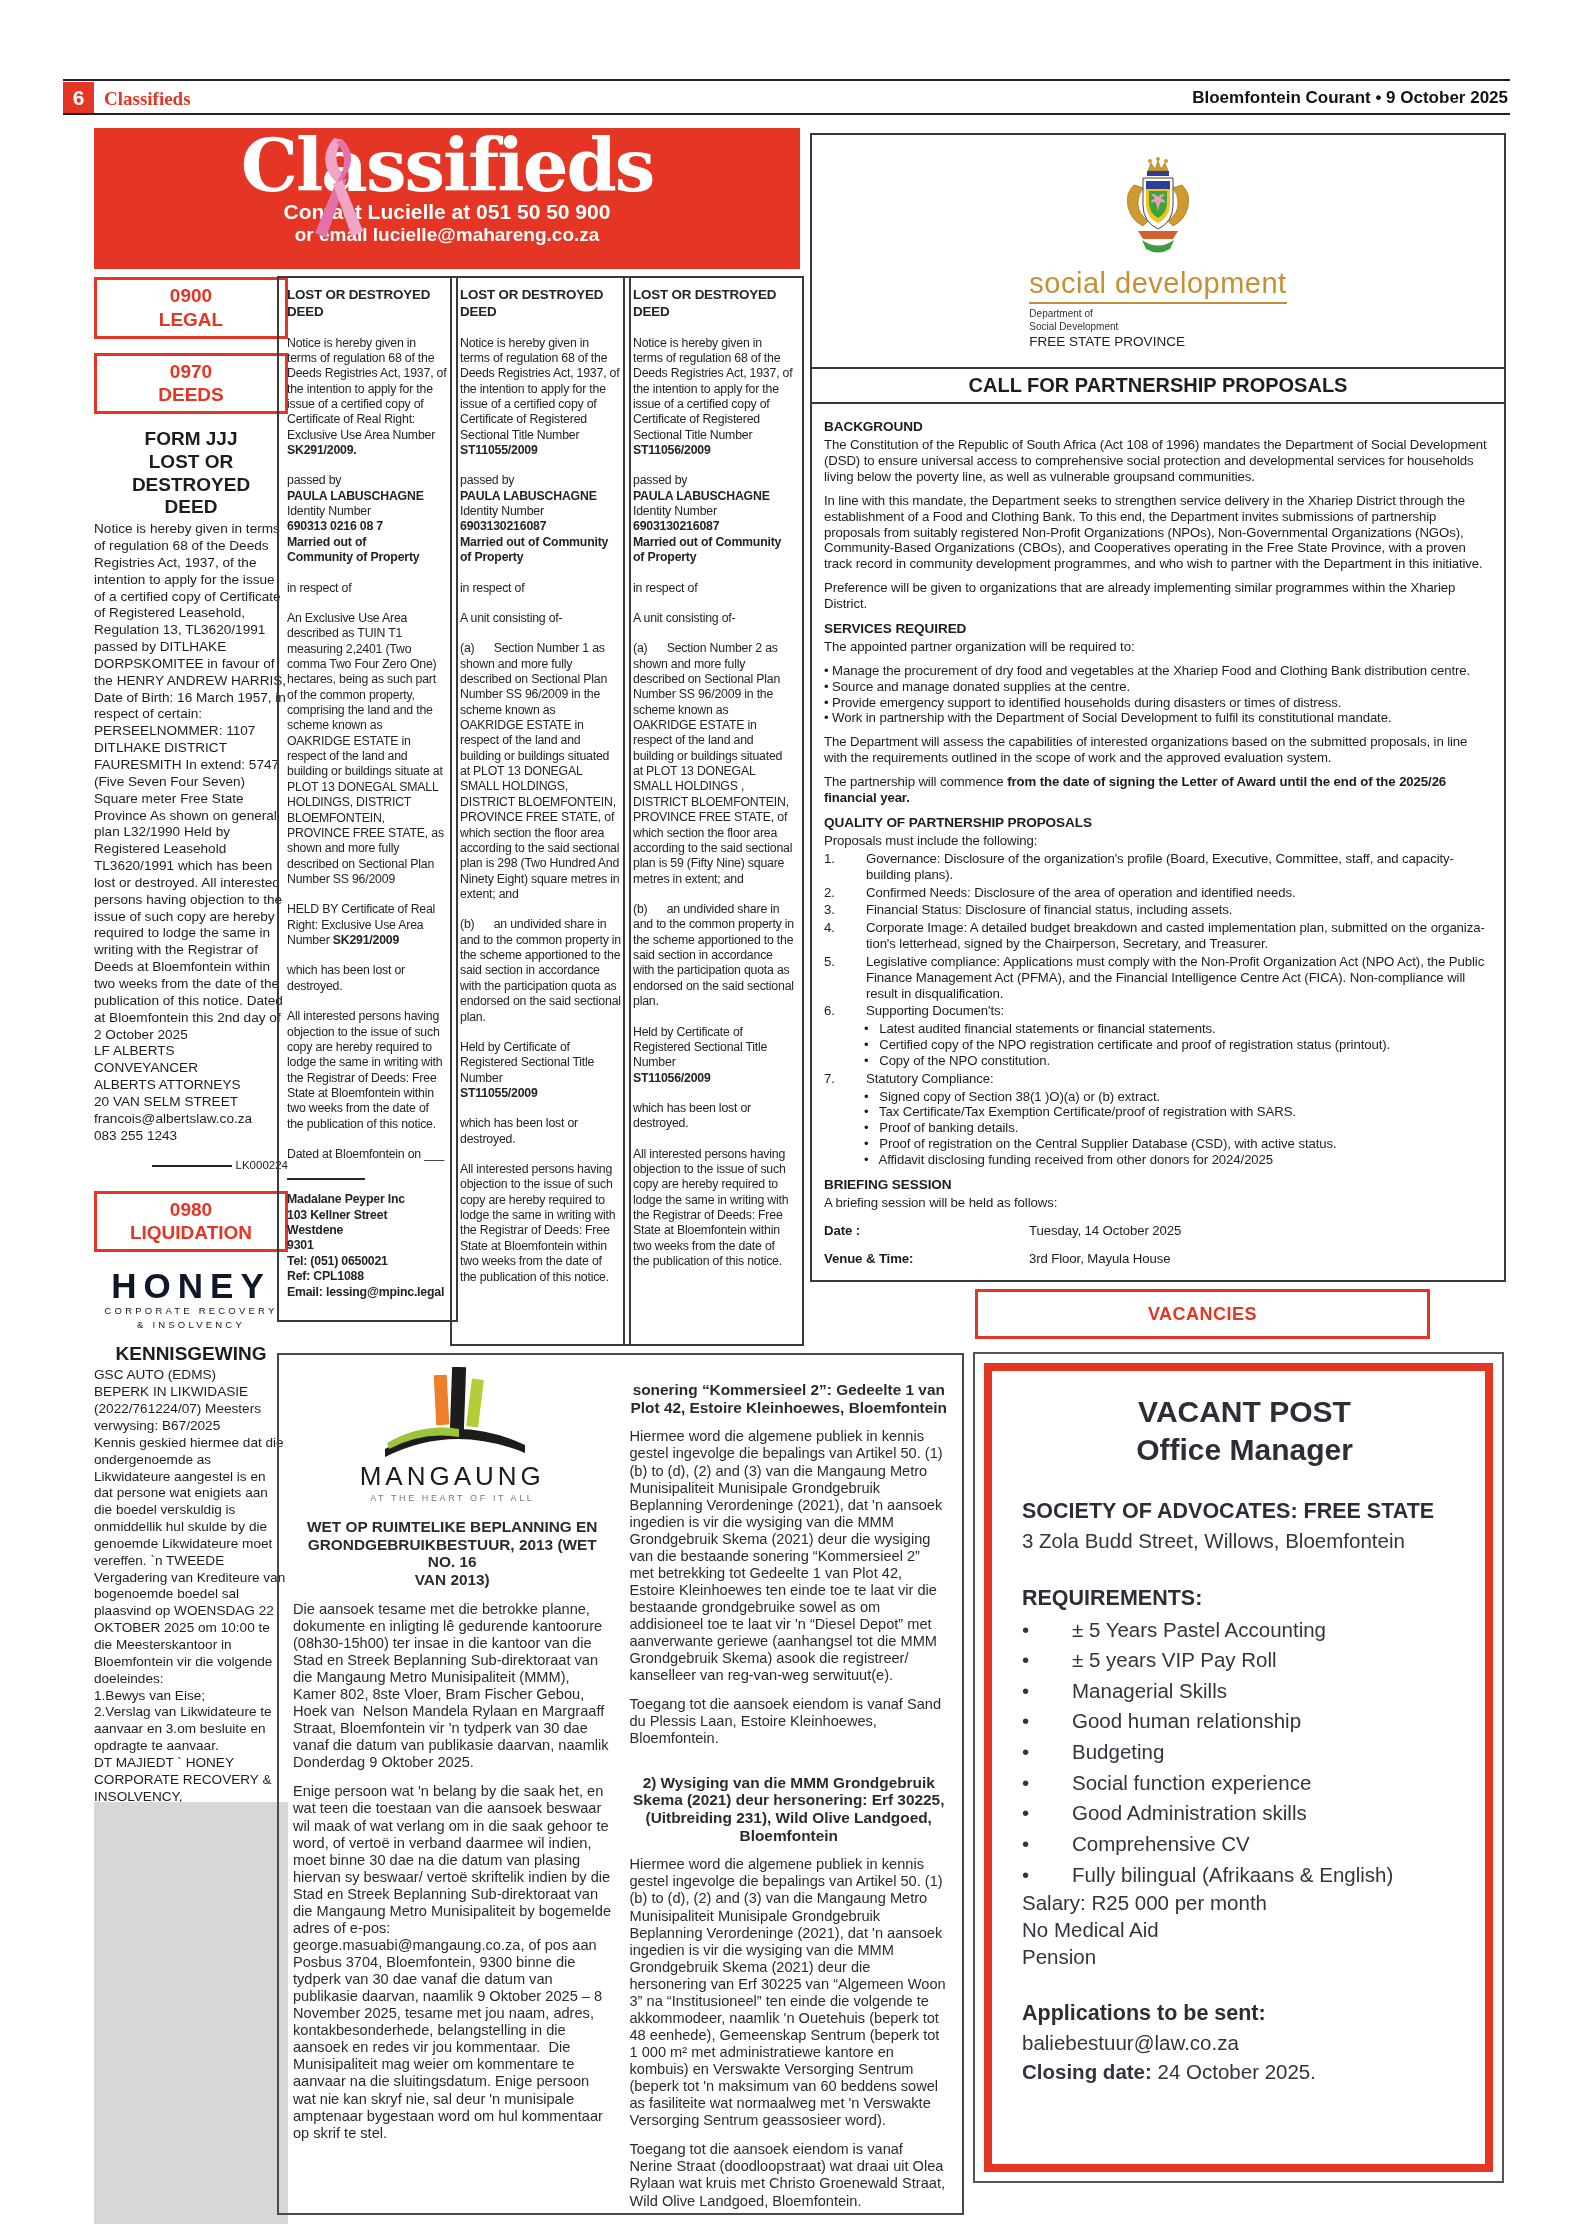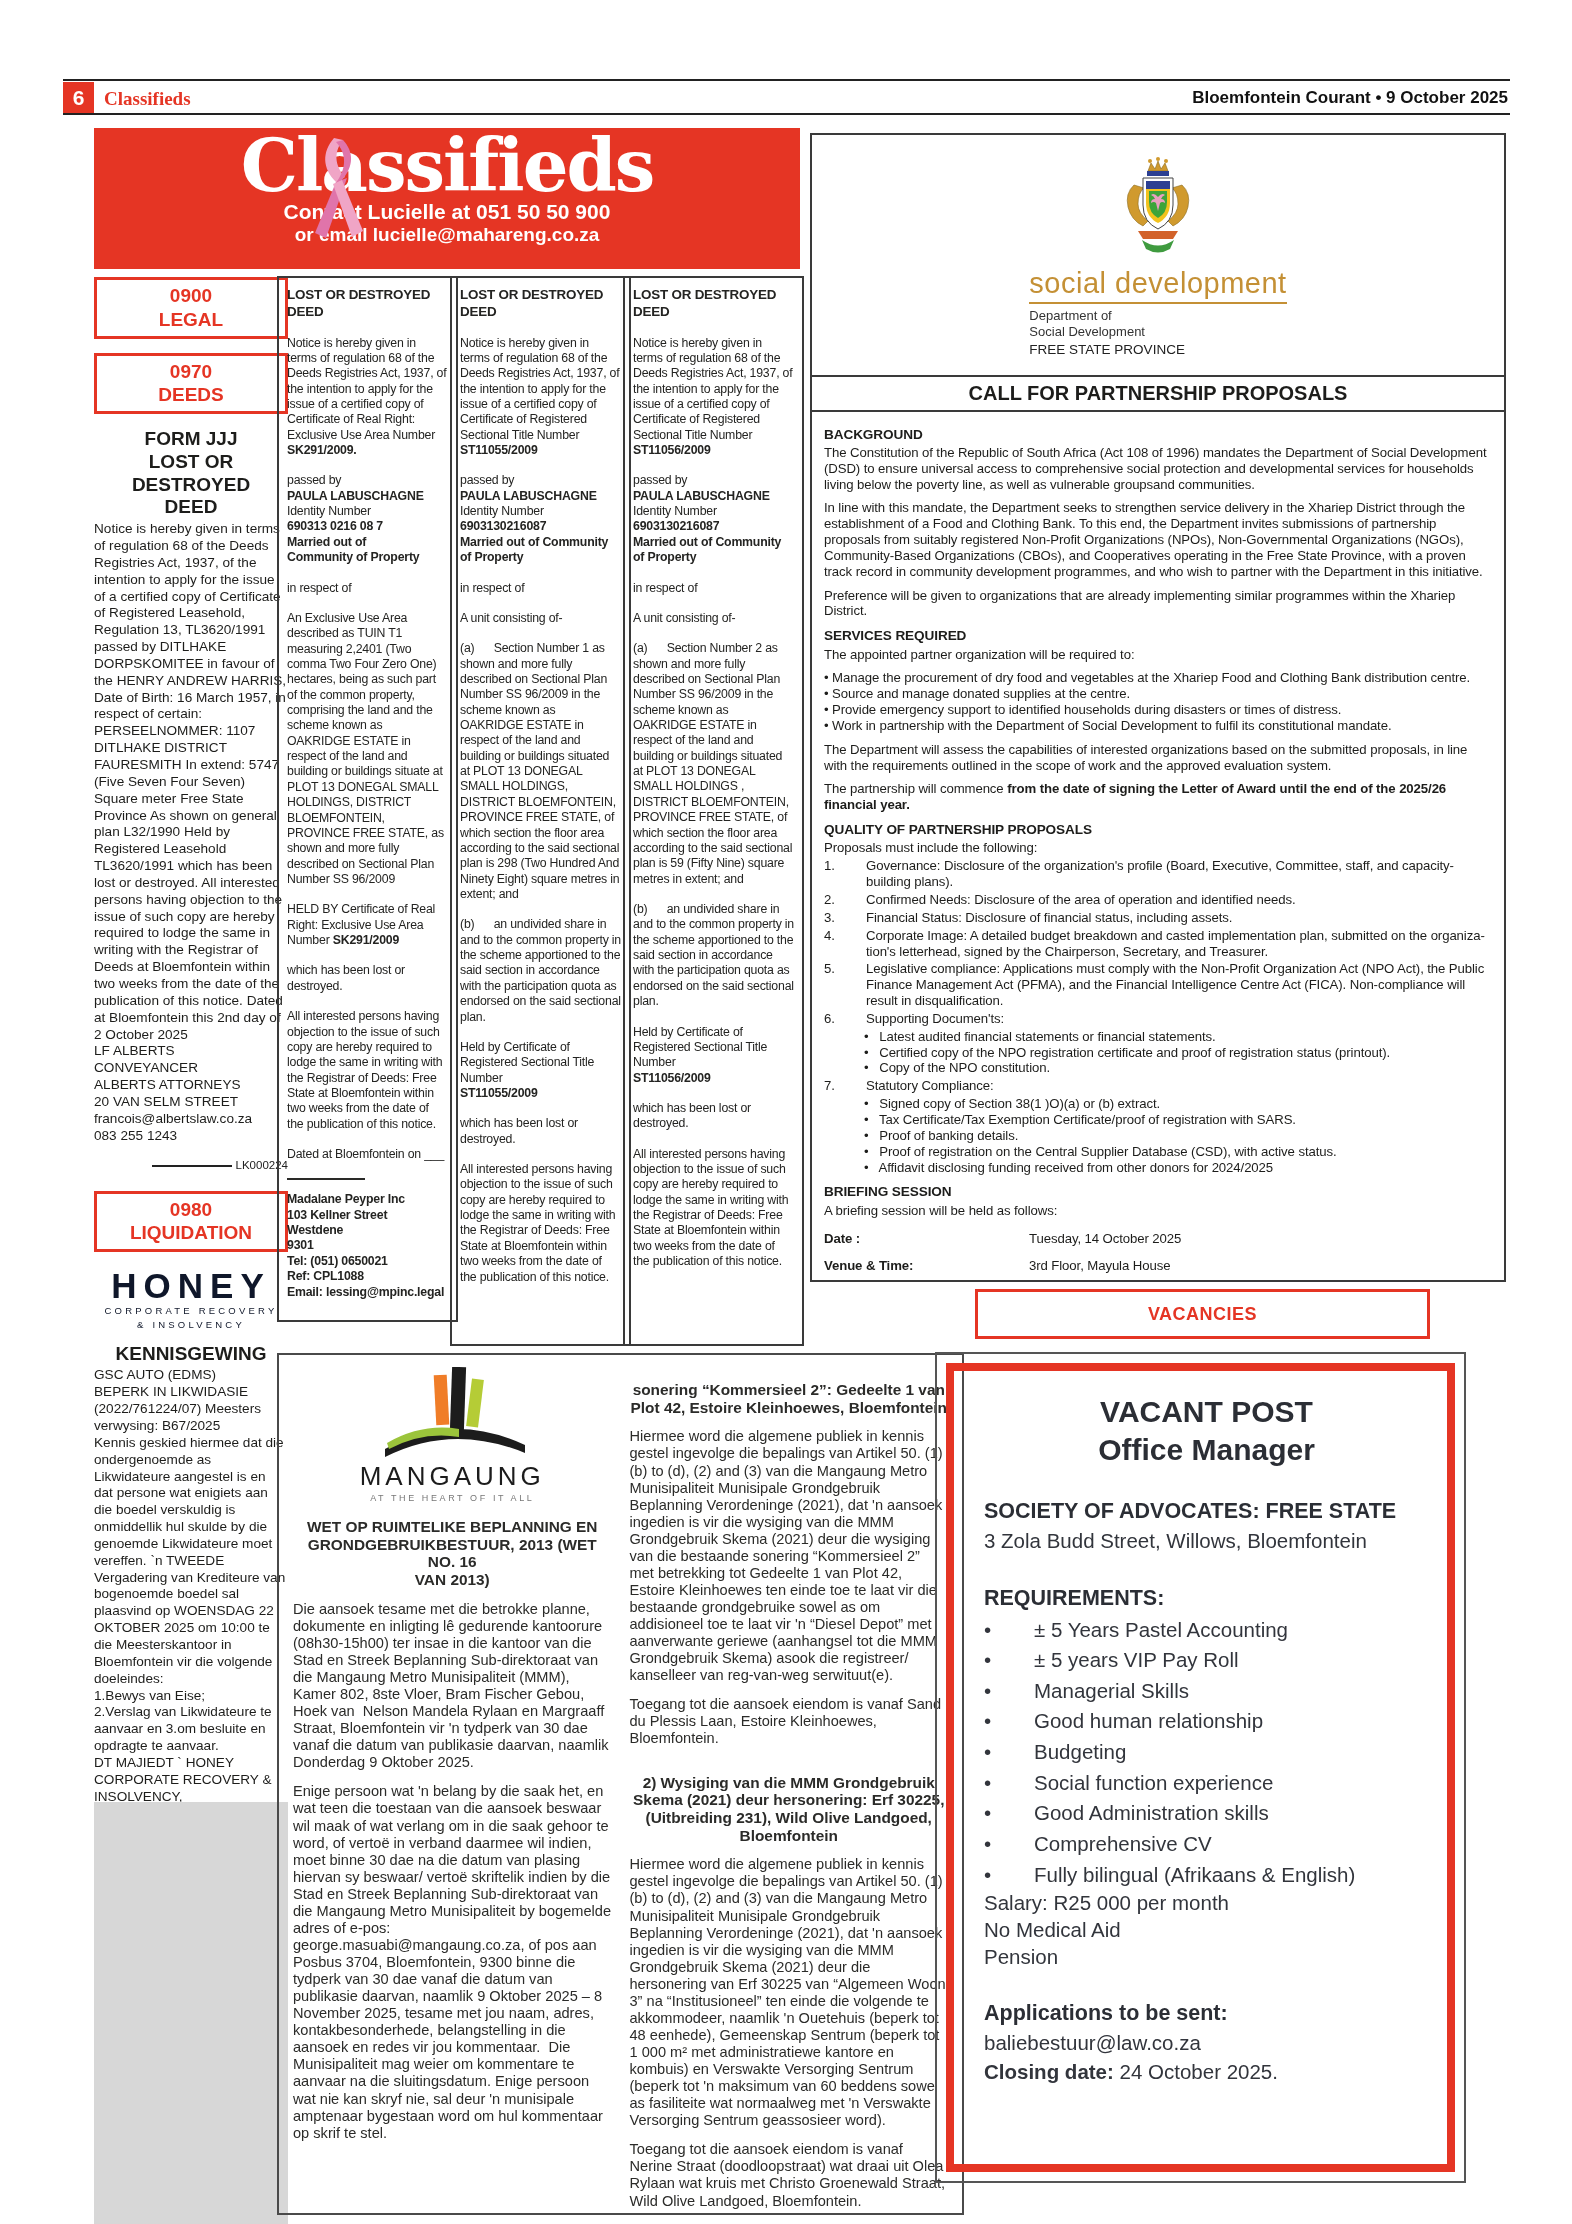--- a/index.html
+++ b/index.html
@@ -58,21 +58,21 @@
   .deedbox .sig{font-weight:bold;margin-top:12px;}
   .deedbox .rule{border-top:2px solid #2a2a28;width:78px;margin-top:16px;}
 
   
   .dsd{position:absolute;left:810px;top:133px;width:696px;height:1149px;border:2px solid #3a3a3a;
        box-sizing:border-box;overflow:hidden;}
   .dsdlogo{display:flex;justify-content:center;align-items:center;gap:14px;margin:22px 0 18px;flex-direction:column;}
   .dsdlogotext{text-align:left;}
   .sd{color:var(--gold);font-size:29px;letter-spacing:0.5px;}
   .sdrule{border-top:2px solid var(--gold);margin:2px 0 4px;}
-  .sds1{font-size:13px;color:#333;line-height:1.25;}
+  .sds1{font-size:10px;color:#333;line-height:1.25;}
   .sds3{font-size:13.5px;color:#222;margin-top:1px;}
   .dsdhead{border-top:2px solid #3a3a3a;border-bottom:2px solid #3a3a3a;text-align:center;
            font-weight:bold;font-size:20px;padding:5px 0;}
   .dsdbody{padding:6px 12px 0;font-size:13.2px;line-height:1.2;letter-spacing:-0.1px;}
   .dsdbody .h{font-weight:bold;font-size:13.6px;margin-top:9px;}
   .dsdbody .p{margin-top:8px;}
   .dsdbody .tight{margin-top:2px;}
   .dsdbody .b{font-weight:bold;margin-top:2px;}
   .dsdbody .sp{margin-top:16px;}
   .dsdbody .num{display:grid;grid-template-columns:42px 1fr;margin-top:2px;}
@@ -90,21 +90,21 @@
   .mang .hc{font-weight:bold;text-align:center;white-space:pre-line;}
   .mang .big{font-size:21px;line-height:1.12;margin-top:6px;}
   .mang .med{font-size:15.4px;line-height:1.15;margin-top:14px;}
   .mang .p{margin-top:12px;}
   .mang .sp2{margin-top:26px;}
 
   
   .vacbox{position:absolute;left:975px;top:1289px;width:455px;height:50px;border:3px solid var(--red);
           box-sizing:border-box;display:flex;align-items:center;justify-content:center;}
   .vacbox span{color:var(--red);font-weight:bold;font-size:18px;letter-spacing:0.5px;}
-  .vp{position:absolute;left:935px;top:1352px;width:531px;height:831px;border:2px solid #555;
+  .vp{position:absolute;left:973px;top:1352px;width:531px;height:831px;border:2px solid #555;
       box-sizing:border-box;padding:9px;overflow:hidden;}
   .vpin{border:8px solid var(--red);height:100%;box-sizing:border-box;padding:22px 18px 0 30px;
         overflow:hidden;color:#32353c;font-size:20.5px;line-height:1.3;}
   .vpin .hc{font-weight:bold;text-align:center;white-space:pre-line;color:#2b2e35;}
   .vpin .big{font-size:30px;line-height:1.25;}
   .vpin .h{font-weight:bold;font-size:21.5px;color:#2b2e35;}
   .vpin .sp2{margin-top:30px;}
   .vpin .p{margin-top:2px;}
   .vpin .num{display:grid;grid-template-columns:50px 1fr;margin-top:4px;}
 </style>

